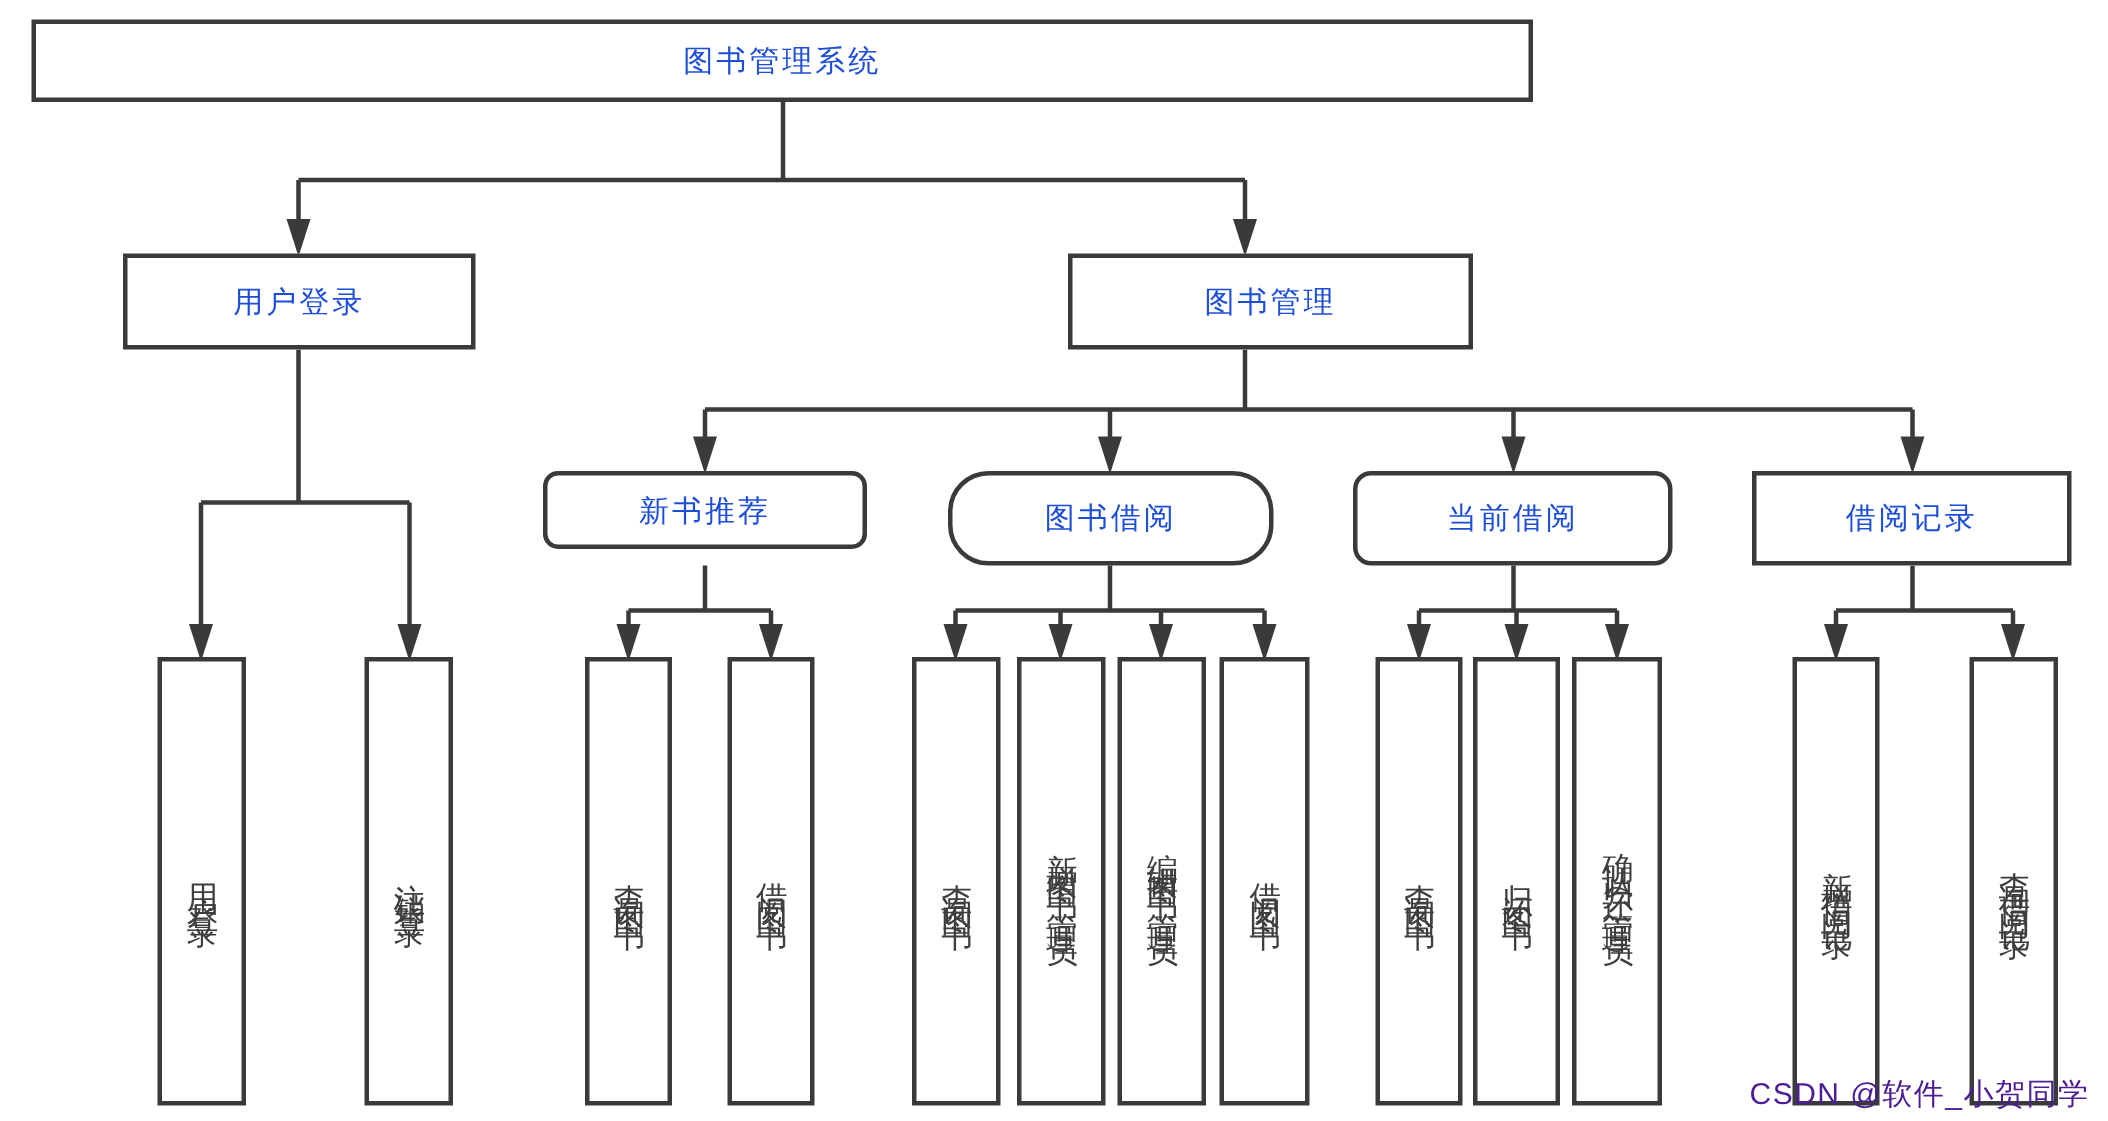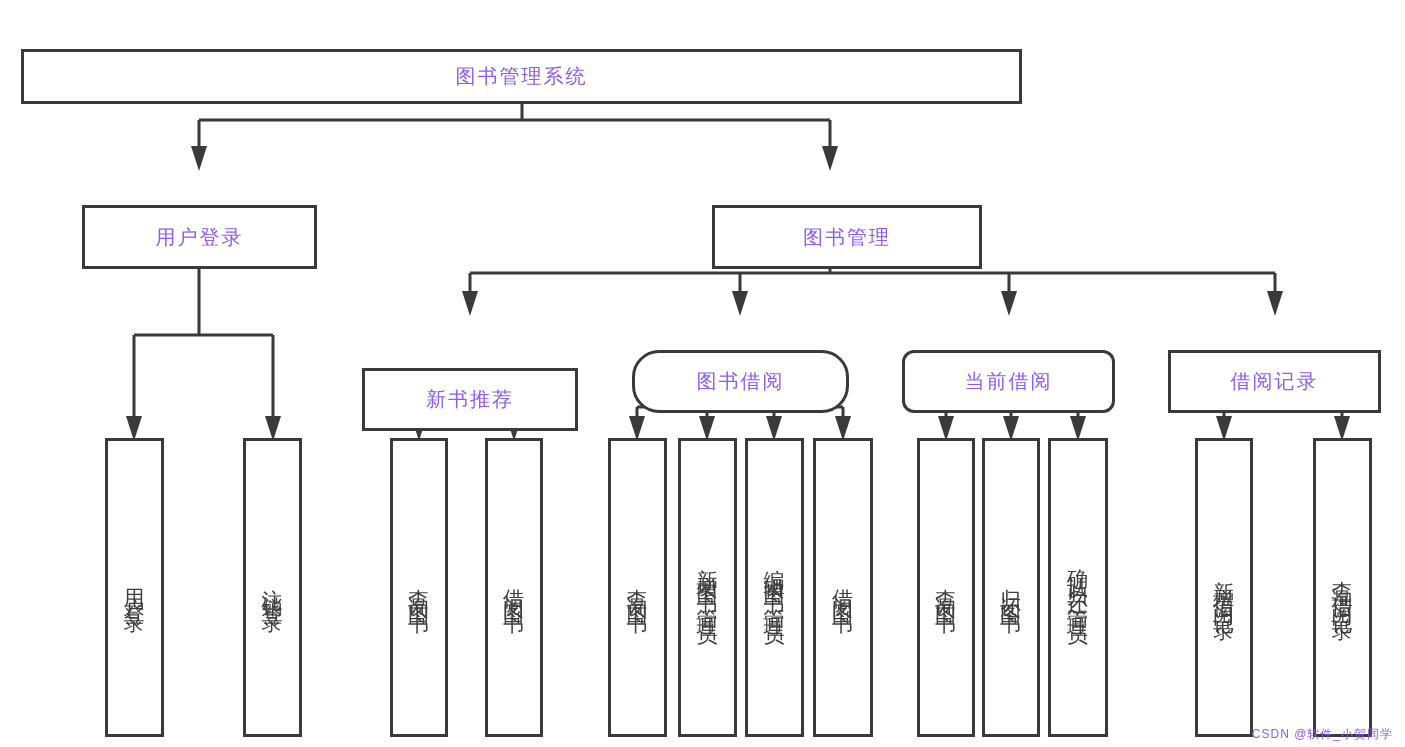--- a/index.html
+++ b/index.html
@@ -17,25 +17,24 @@
     width: 1405px; height: 747px;
   }
   .hbox {
     position: absolute;
     box-sizing: border-box;
     background: #ffffff;
     border: 3px solid #3a3a3a;
     display: flex;
     align-items: center;
     justify-content: center;
-    color: #8b5cf6;
+    color: #1d4ed8;
     font-size: 20px;
     letter-spacing: 2px;
     white-space: nowrap;
-    margin-top: 36px;
   }
   .vbox {
     position: absolute;
     box-sizing: border-box;
     background: #ffffff;
     border: 3px solid #3a3a3a;
     top: 438px;
     height: 299px;
     display: flex;
     align-items: center;
@@ -47,22 +46,22 @@
     writing-mode: vertical-rl;
     text-orientation: mixed;
     letter-spacing: 8px;
     line-height: 1;
     max-height: 288px;
   }
   .watermark {
     position: absolute;
     right: 12px;
     bottom: 4px;
-    color: #8b5cf6;
-    font-size: 12px;
+    color: #4c1d95;
+    font-size: 20px;
     letter-spacing: 1px;
     white-space: nowrap;
   }
 </style>
 </head>
 <body>
 
 <div class="stage">
 
   <svg class="connectors" viewBox="0 0 1405 747" xmlns="http://www.w3.org/2000/svg" aria-hidden="true">
@@ -97,21 +96,21 @@
       <polygon points="1216,416 1232,416 1224,441"></polygon>
       <polygon points="1334,416 1350,416 1342,441"></polygon>
     </g>
   </svg>
 
   <div class="hbox" style="left:21px; top:13px; width:1001px; height:55px;">图书管理系统</div>
 
   <div class="hbox" style="left:82px; top:169px; width:235px; height:64px;">用户登录</div>
   <div class="hbox" style="left:712px; top:169px; width:270px; height:64px;">图书管理</div>
 
-  <div class="hbox" style="left:362px; top:332px; width:216px; height:63px;">新书推荐</div>
+  <div class="hbox" style="left:362px; top:314px; width:216px; height:52px;border-radius:10px;">新书推荐</div>
   <div class="hbox" style="left:632px; top:314px; width:217px; height:63px;border-radius:27px;">图书借阅</div>
   <div class="hbox" style="left:902px; top:314px; width:213px; height:63px;border-radius:12px;">当前借阅</div>
   <div class="hbox" style="left:1168px; top:314px; width:213px; height:63px;">借阅记录</div>
 
   <div class="vbox" style="left:105px; width:59px;">
     <span class="vtext">用户登录</span>
   </div>
   <div class="vbox" style="left:243px; width:59px;">
     <span class="vtext">注销登录</span>
   </div>

